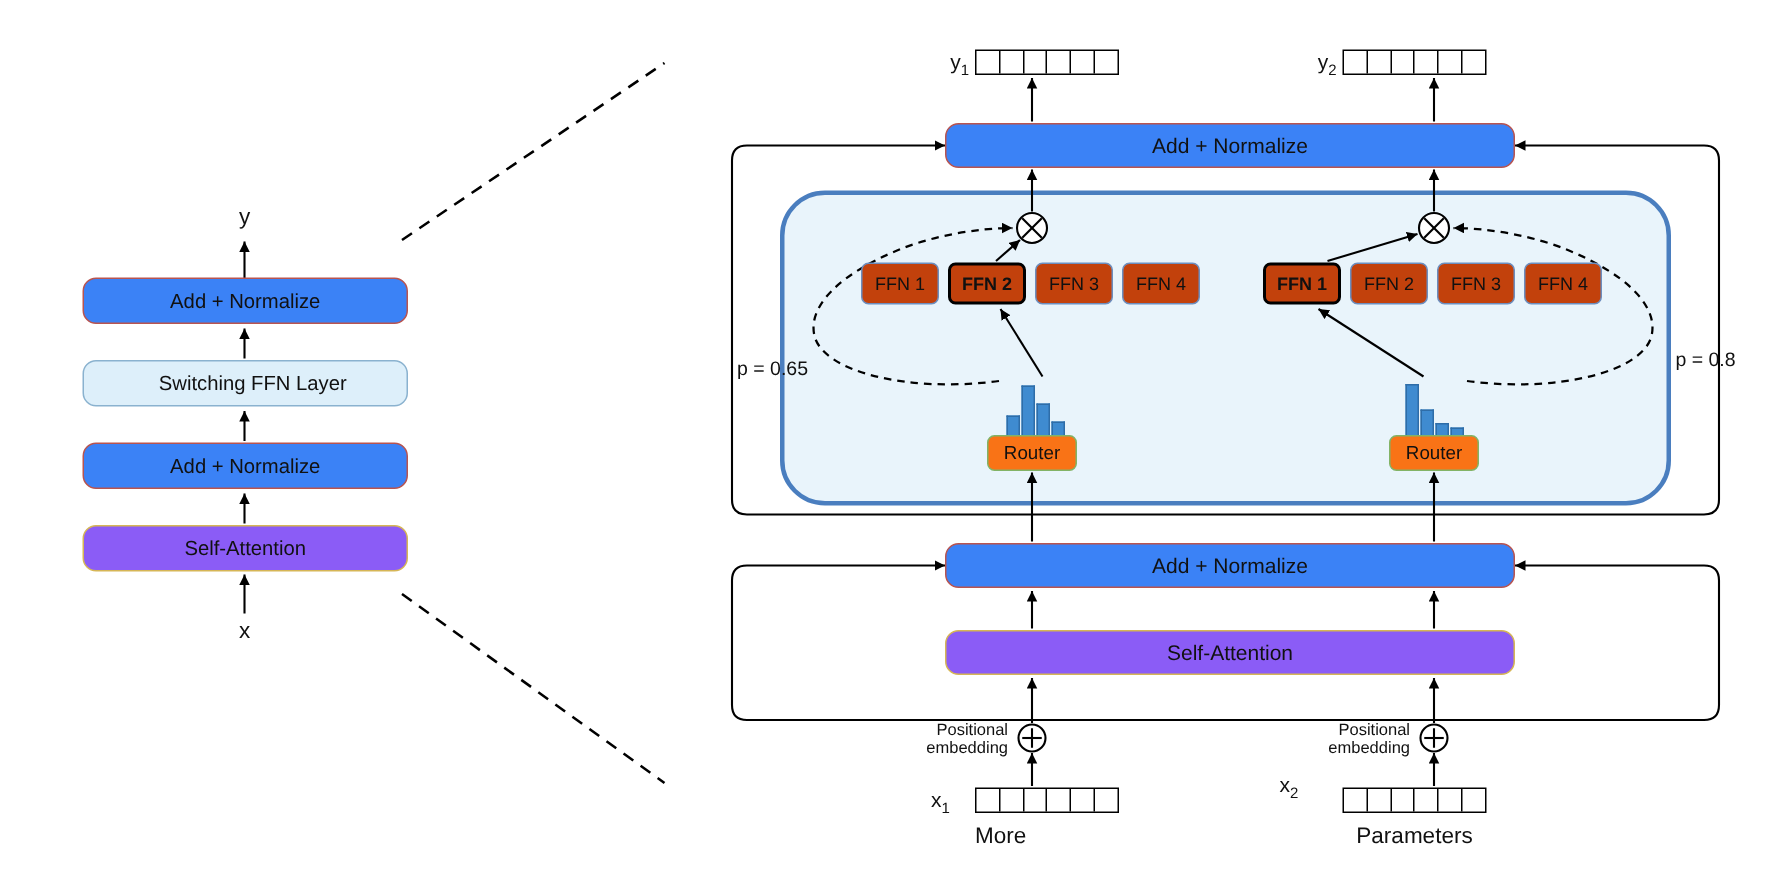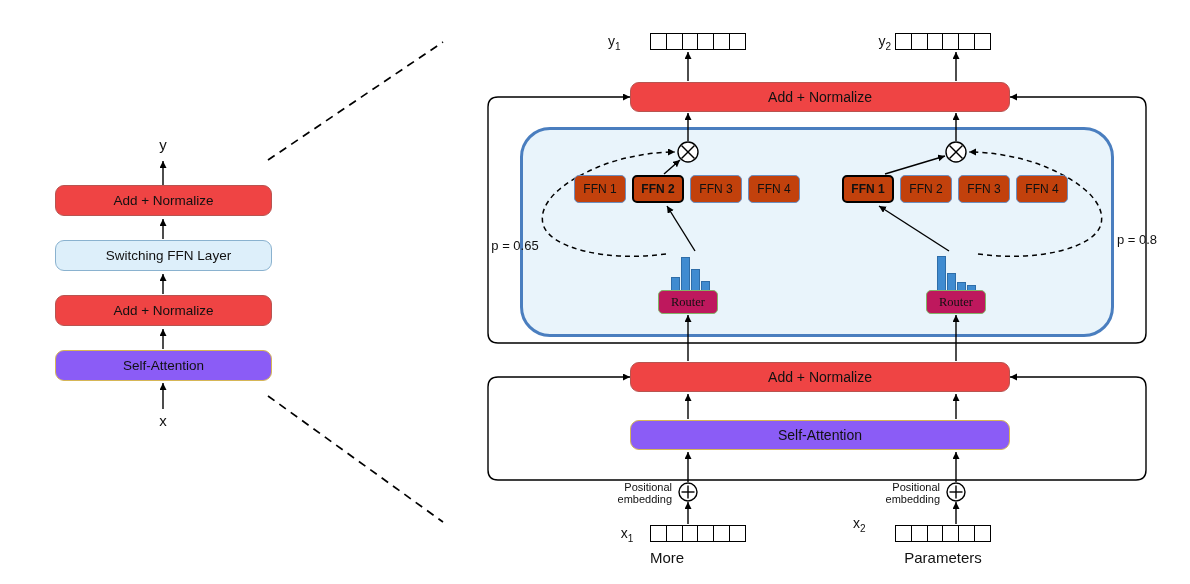--- a/index.html
+++ b/index.html
@@ -6,30 +6,30 @@
   #stage {
     position:relative; width:1190px; height:584px; background:#ffffff;
     font-family:"Liberation Sans","DejaVu Sans",sans-serif; color:#111;
     overflow:hidden;
   }
   .box {
     position:absolute; display:flex; align-items:center; justify-content:center;
     border:1.5px solid #000; border-radius:9px; font-size:13.5px;
     box-sizing:border-box; z-index:3; background:#fff; white-space:nowrap;
   }
-  .addnorm  { background:#ef4444; border-color:#b85450; }
+  .addnorm  { background:#3b82f6; border-color:#b85450; }
   .selfattn { background:#8b5cf6; border-color:#d6b656; }
   .switchffn{ background:#ddeffa; border-color:#8ab2cf;padding-left:10px; }
   .bigbox   { font-size:14px; }
   .ffn {
     background:#c2410c; border-color:#6c8ebf; border-width:1.3px;
     border-radius:5px; font-size:12px;
   }
   .ffn.sel { border-color:#000; border-width:2px; font-weight:bold; }
-  .router { background:#be185d; border-color:#82b366; border-radius:5px; font-size:12.5px;font-family:Liberation Serif, serif; }
+  .router { background:#f97316; border-color:#82b366; border-radius:5px; font-size:12.5px; }
   .blue-wrap {
     position:absolute; left:520px; top:127px; width:594px; height:210px;
     border:3px solid #4a7ebf; border-radius:30px; background:#e9f4fb;
     box-sizing:border-box; z-index:1;
   }
   .lbl { position:absolute; z-index:3; }
   .cells {
     position:absolute; display:flex; height:17px; width:96px;
     border:1.6px solid #000; background:#fff; box-sizing:border-box; z-index:3;
   }
@@ -126,21 +126,21 @@
     </g>
   </svg>
 
   <div class="lbl" style="left:153px;top:136px;width:20px;height:18px;line-height:18px;text-align:center;font-size:15px">y</div>
   <div class="box addnorm" style="left:55px;top:185px;width:217px;height:31px">Add + Normalize</div>
   <div class="box switchffn" style="left:55px;top:240px;width:217px;height:31px">Switching FFN Layer</div>
   <div class="box addnorm" style="left:55px;top:295px;width:217px;height:31px">Add + Normalize</div>
   <div class="box selfattn" style="left:55px;top:350px;width:217px;height:31px">Self-Attention</div>
   <div class="lbl" style="left:153px;top:412px;width:20px;height:18px;line-height:18px;text-align:center;font-size:15px">x</div>
 
-  <div class="lbl" style="left:608px;top:33px;width:38px;height:17px;line-height:17px;font-size:14px"><span>y</span><sub>1</sub></div>
+  <div class="lbl" style="left:608px;top:33px;width:38px;height:17px;line-height:17px;text-align:right;font-size:14px"><span>y</span><sub>1</sub></div>
   <div class="cells" style="left:650px;top:33px">
       <span></span>
       <span></span>
       <span></span>
       <span></span>
       <span></span>
       <span></span>
     </div>
   <div class="lbl" style="left:853px;top:33px;width:38px;height:17px;line-height:17px;text-align:right;font-size:14px"><span>y</span><sub>2</sub></div>
   <div class="cells" style="left:895px;top:33px">

